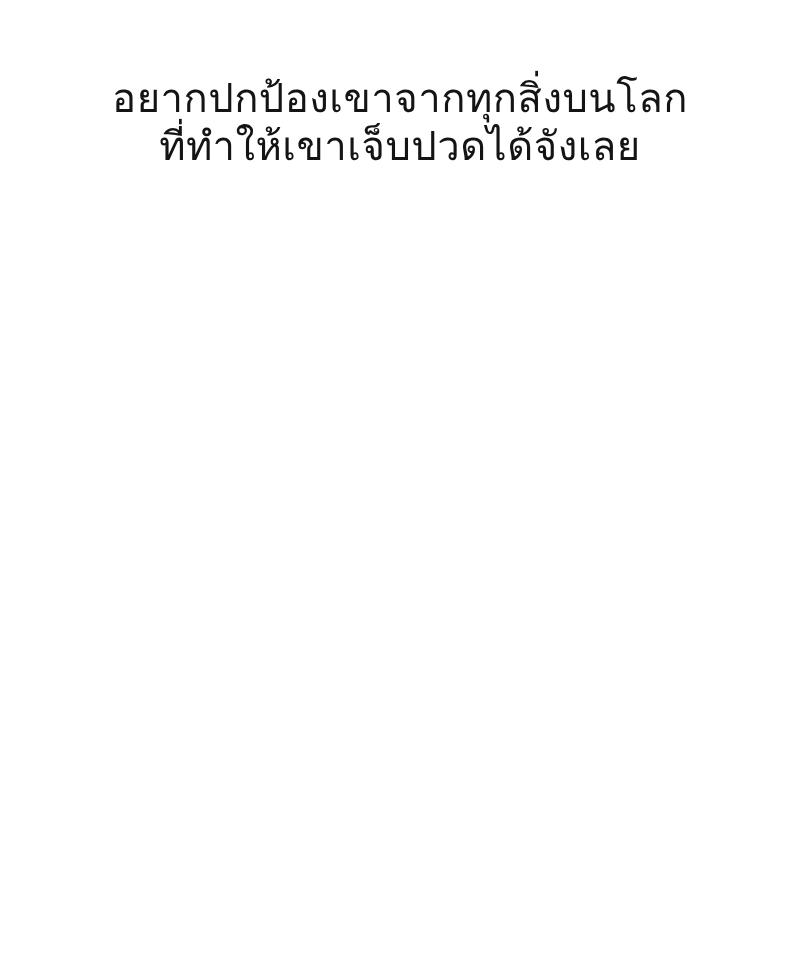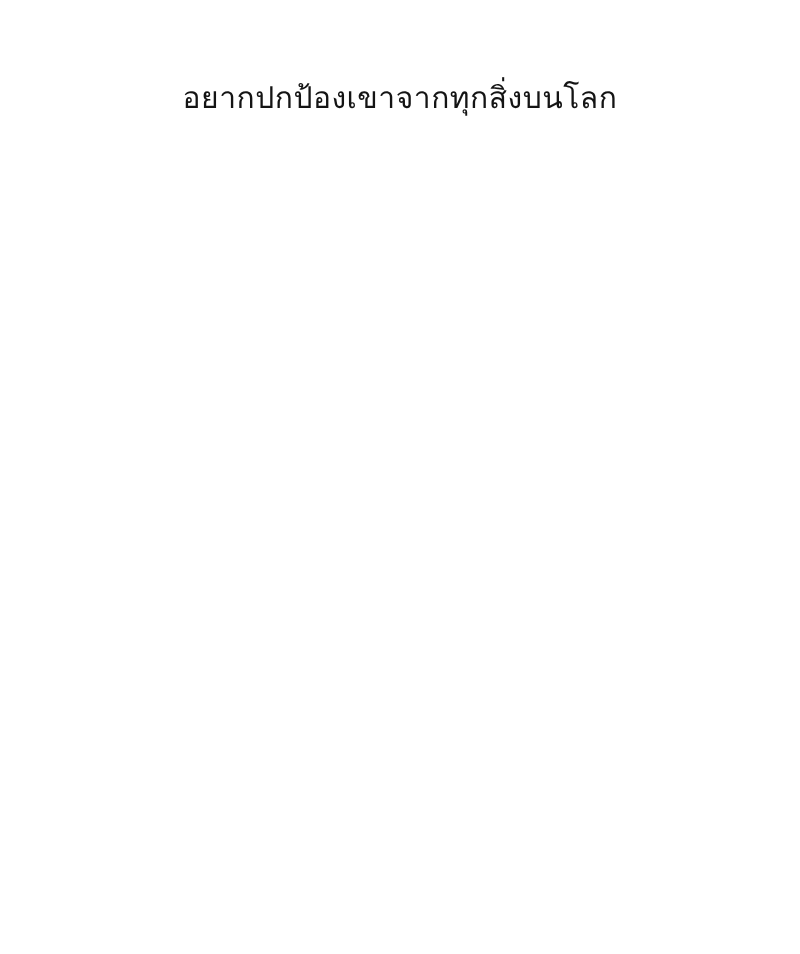--- a/index.html
+++ b/index.html
@@ -15,30 +15,31 @@
     overflow: hidden;
     font-family: "DejaVu Sans", "Liberation Sans", sans-serif;
   }
   .narration {
     position: absolute;
     top: 74px;
     left: 0;
     width: 100%;
     text-align: center;
     color: #141414;
-    font-size: 30px;
+    font-size: 40px;
     line-height: 48px;
     font-weight: 400;
     letter-spacing: 0.5px;
     white-space: nowrap;
   }
   .narration-line {
     display: block;
   }
 </style>
 </head>
 <body>
 
 <div class="page">
   <div class="narration">
     <span class="narration-line">อยากปกป้องเขาจากทุกสิ่งบนโลก</span>
+    <span class="narration-line">ที่ทำให้เขาเจ็บปวดได้จังเลย</span>
   </div>
 </div>
 
 </body></html>

